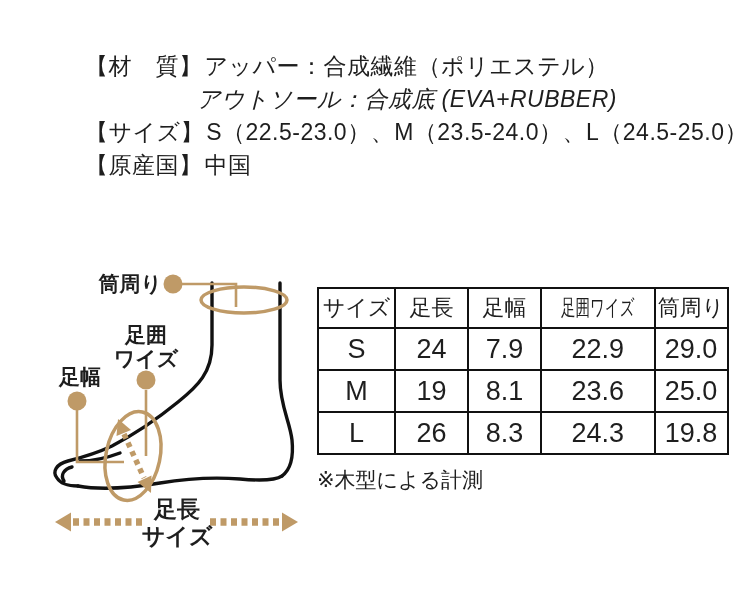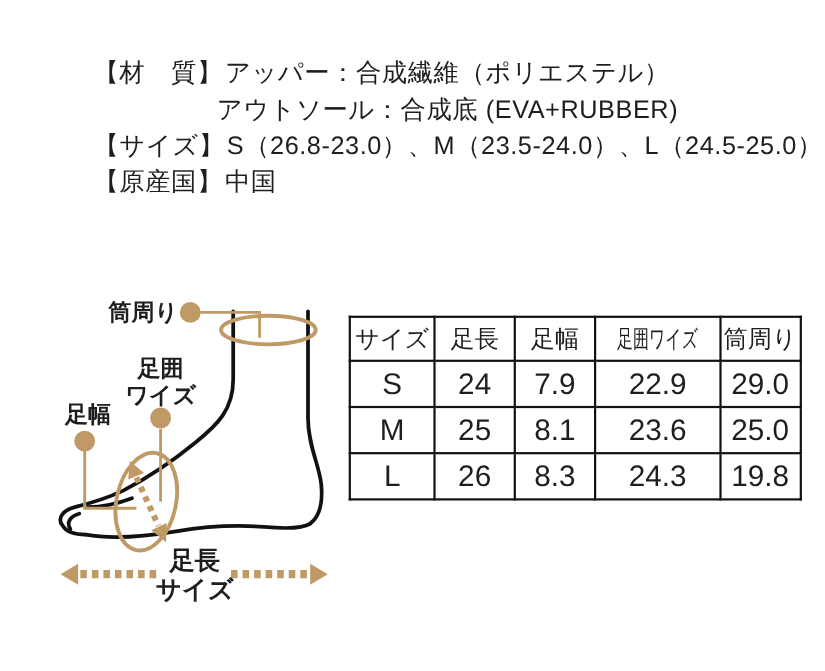--- a/index.html
+++ b/index.html
@@ -13,21 +13,21 @@
   }
   .page { position: absolute; inset: 0; }
 
   
   .specs {
     position: absolute; left: 85px; top: 50px;
     font-size: 23px; line-height: 33px; font-weight: 500;
     letter-spacing: 0.5px; white-space: nowrap;
   }
   .spec-line { height: 33px; }
-  .spec-line.indent { padding-left: 112px; }
+  .spec-line.indent { padding-left: 112px; font-style: italic; }
   .spec-label { margin-right: 2px; }
 
   
   .unit-note {
     position: absolute; left: 317px; top: 250px; width: 372px;
     text-align: right; font-size: 22px; font-weight: 500; margin-top: 40px;
   }
 
   
   .size-table {
@@ -69,21 +69,21 @@
 <div class="page">
 
   <section class="specs">
     <div class="spec-line">
       <span class="spec-label">【材　質】</span><span>アッパー：合成繊維（ポリエステル）</span>
     </div>
     <div class="spec-line indent">
       <span>アウトソール：合成底 (EVA+RUBBER)</span>
     </div>
     <div class="spec-line">
-      <span class="spec-label">【サイズ】</span><span>S（26.8-23.0）、M（23.5-24.0）、L（24.5-25.0）</span>
+      <span class="spec-label">【サイズ】</span><span>S（22.5-23.0）、M（23.5-24.0）、L（24.5-25.0）</span>
     </div>
     <div class="spec-line">
       <span class="spec-label">【原産国】</span><span>中国</span>
     </div>
   </section>
 
   <svg class="diagram" width="280" height="320" viewBox="0 0 280 320" aria-hidden="true">
 
     <g stroke="#111" stroke-width="3.4" fill="none" stroke-linecap="round" stroke-linejoin="round">
       <path d="M172,33 L172,95 C172,122 158,136 138,152 C116,170 95,184 72,196 C55,204 40,208 28,211 C16,214 12,222 17,228 C20,233 28,236 38,236"></path>
@@ -147,31 +147,32 @@
     <tbody>
       <tr>
         <td>S</td>
         <td>24</td>
         <td>7.9</td>
         <td>22.9</td>
         <td>29.0</td>
       </tr>
       <tr>
         <td>M</td>
-        <td>25</td>
+        <td>19</td>
         <td>8.1</td>
         <td>23.6</td>
         <td>25.0</td>
       </tr>
       <tr>
         <td>L</td>
         <td>26</td>
         <td>8.3</td>
         <td>24.3</td>
         <td>19.8</td>
       </tr>
     </tbody>
   </table>
 
   <div class="table-notes">
+    <div>※木型による計測</div>
   </div>
 
 </div>
 
 </body></html>

